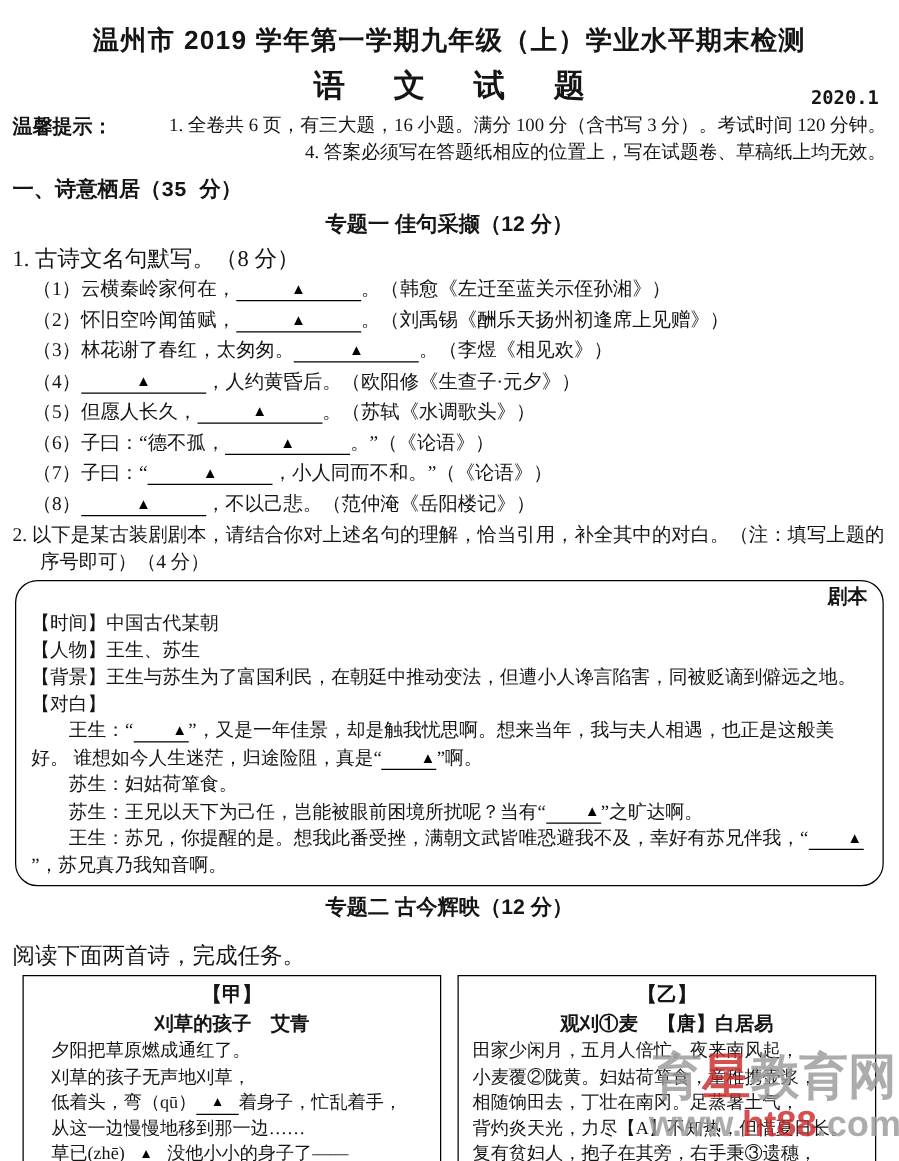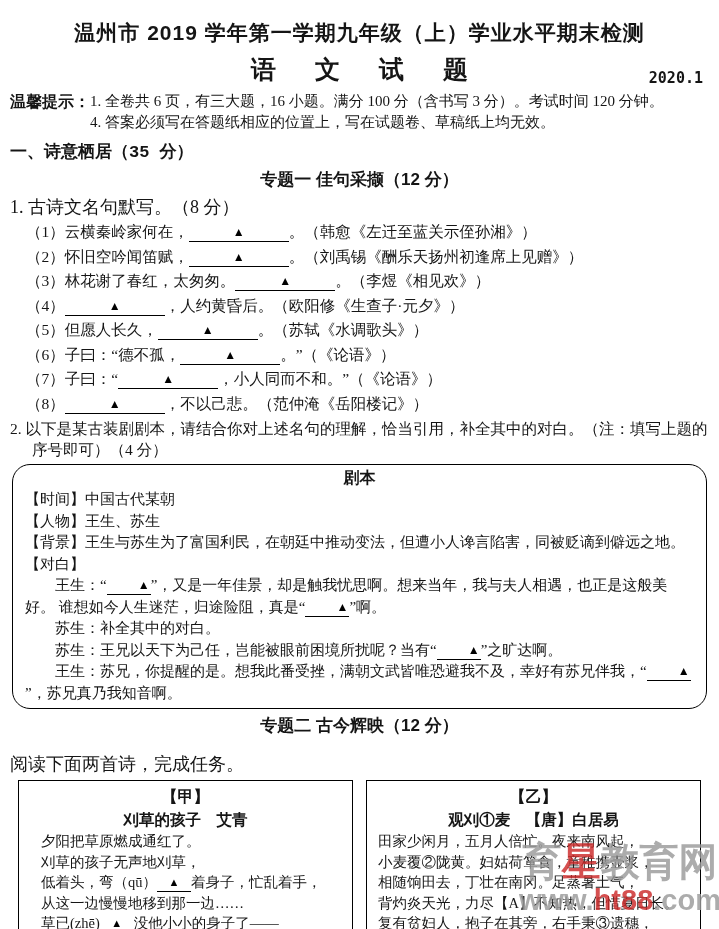--- a/index.html
+++ b/index.html
@@ -20,21 +20,21 @@
   }
   .exam-date{
     position:absolute;right:6px;bottom:0;font-size:15px;font-weight:bold;
     font-family:"DejaVu Sans Mono","Liberation Mono",monospace;letter-spacing:0;
   }
   .notice{display:flex;margin-top:4px;font-size:15px;line-height:21px;}
   .notice-label{
     font-weight:bold;white-space:nowrap;font-size:16px;
     font-family:"Liberation Sans","DejaVu Sans",sans-serif;
   }
-  .notice-body{flex:1;}
+  .notice-body{flex:1;text-align:right;}
   .sec-heading{
     font-size:17px;font-weight:bold;margin-top:7px;
     font-family:Liberation Mono, monospace;
   }
   .topic-heading{
     text-align:center;font-size:17px;font-weight:bold;margin-top:5px;
     font-family:"Liberation Sans","DejaVu Sans",sans-serif;
   }
   .stem{font-size:18px;margin-top:5px;line-height:22px;}
   .q1-list{padding-left:16px;margin-top:2px;}
@@ -44,21 +44,21 @@
     display:inline-block;border-bottom:1.6px solid #000;text-align:center;
     font-size:12px;line-height:13px;padding-bottom:2px;vertical-align:1px;color:#000;
   }
   .blank-lg{width:100px;}
   .blank-md{width:44px;}
   .blank-sm{width:34px;font-size:11px;}
   .script-box{
     margin:4px 2px 0 2px;border:1.6px solid #000;border-radius:18px;
     padding:2px 12px 4px 12px;font-size:15px;line-height:21.5px;
   }
-  .script-title{text-align:center;font-weight:bold;font-size:16px;line-height:22px;}
+  .script-title{text-align:right;font-weight:bold;font-size:16px;line-height:22px;}
   .meta{font-size:15px;line-height:21.5px;}
   .dlg{font-size:15px;line-height:21.5px;text-indent:2em;}
   .reading-intro{font-size:18px;margin-top:16px;line-height:22px;}
   .poem-row{display:flex;gap:13px;margin-top:5px;padding:0 8px;}
   .poem-box{flex:1;border:1.7px solid #000;padding:4px 10px;height:210px;overflow:hidden;}
   .poem-tag{text-align:center;font-weight:bold;font-size:16px;line-height:23px;}
   .poem-title{text-align:center;font-weight:bold;font-size:15.5px;line-height:23px;}
   .pline{font-size:14.5px;line-height:20.5px;white-space:nowrap;}
   .poem-jia .pline{padding-left:12px;}
   .poem-yi .pline{padding-left:1px;}
@@ -113,21 +113,21 @@
   <div class="script-box">
     <div class="script-title">剧本</div>
     <div>
         <div class="meta">【时间】中国古代某朝</div>
         <div class="meta">【人物】王生、苏生</div>
         <div class="meta">【背景】王生与苏生为了富国利民，在朝廷中推动变法，但遭小人谗言陷害，同被贬谪到僻远之地。</div>
         <div class="meta">【对白】</div>
       </div>
     <div>
         <div class="dlg">王生：“<span class="blank blank-md">▲</span>”，又是一年佳景，却是触我忧思啊。想来当年，我与夫人相遇，也正是这般美好。 谁想如今人生迷茫，归途险阻，真是“<span class="blank blank-md">▲</span>”啊。</div>
-        <div class="dlg">苏生：补全其中的对白。</div>
+        <div class="dlg">苏生：妇姑荷箪食。</div>
         <div class="dlg">苏生：王兄以天下为己任，岂能被眼前困境所扰呢？当有“<span class="blank blank-md">▲</span>”之旷达啊。</div>
         <div class="dlg">王生：苏兄，你提醒的是。想我此番受挫，满朝文武皆唯恐避我不及，幸好有苏兄伴我，“<span class="blank blank-md">▲</span>”，苏兄真乃我知音啊。</div>
       </div>
   </div>
 
   <div class="topic-heading">专题二  古今辉映（12 分）</div>
 
   <div class="reading-intro">阅读下面两首诗，完成任务。</div>
 
   <div class="poem-row">

